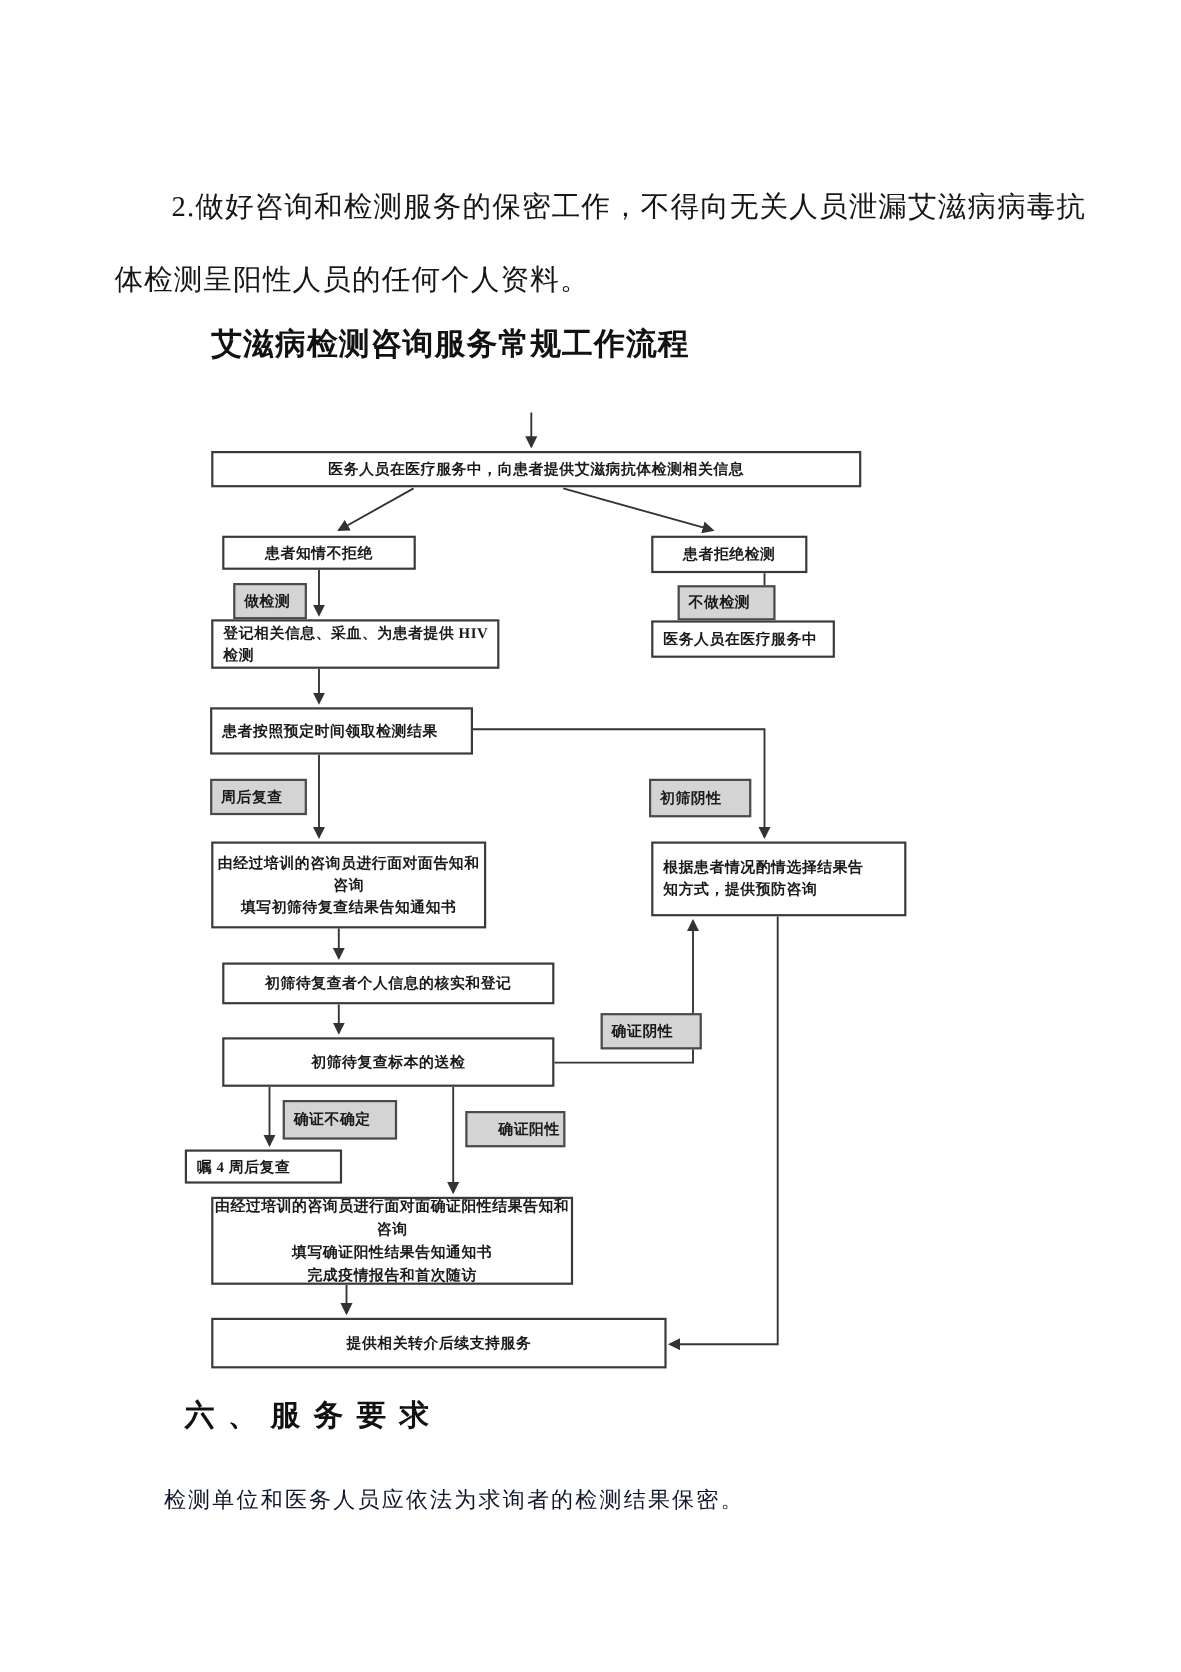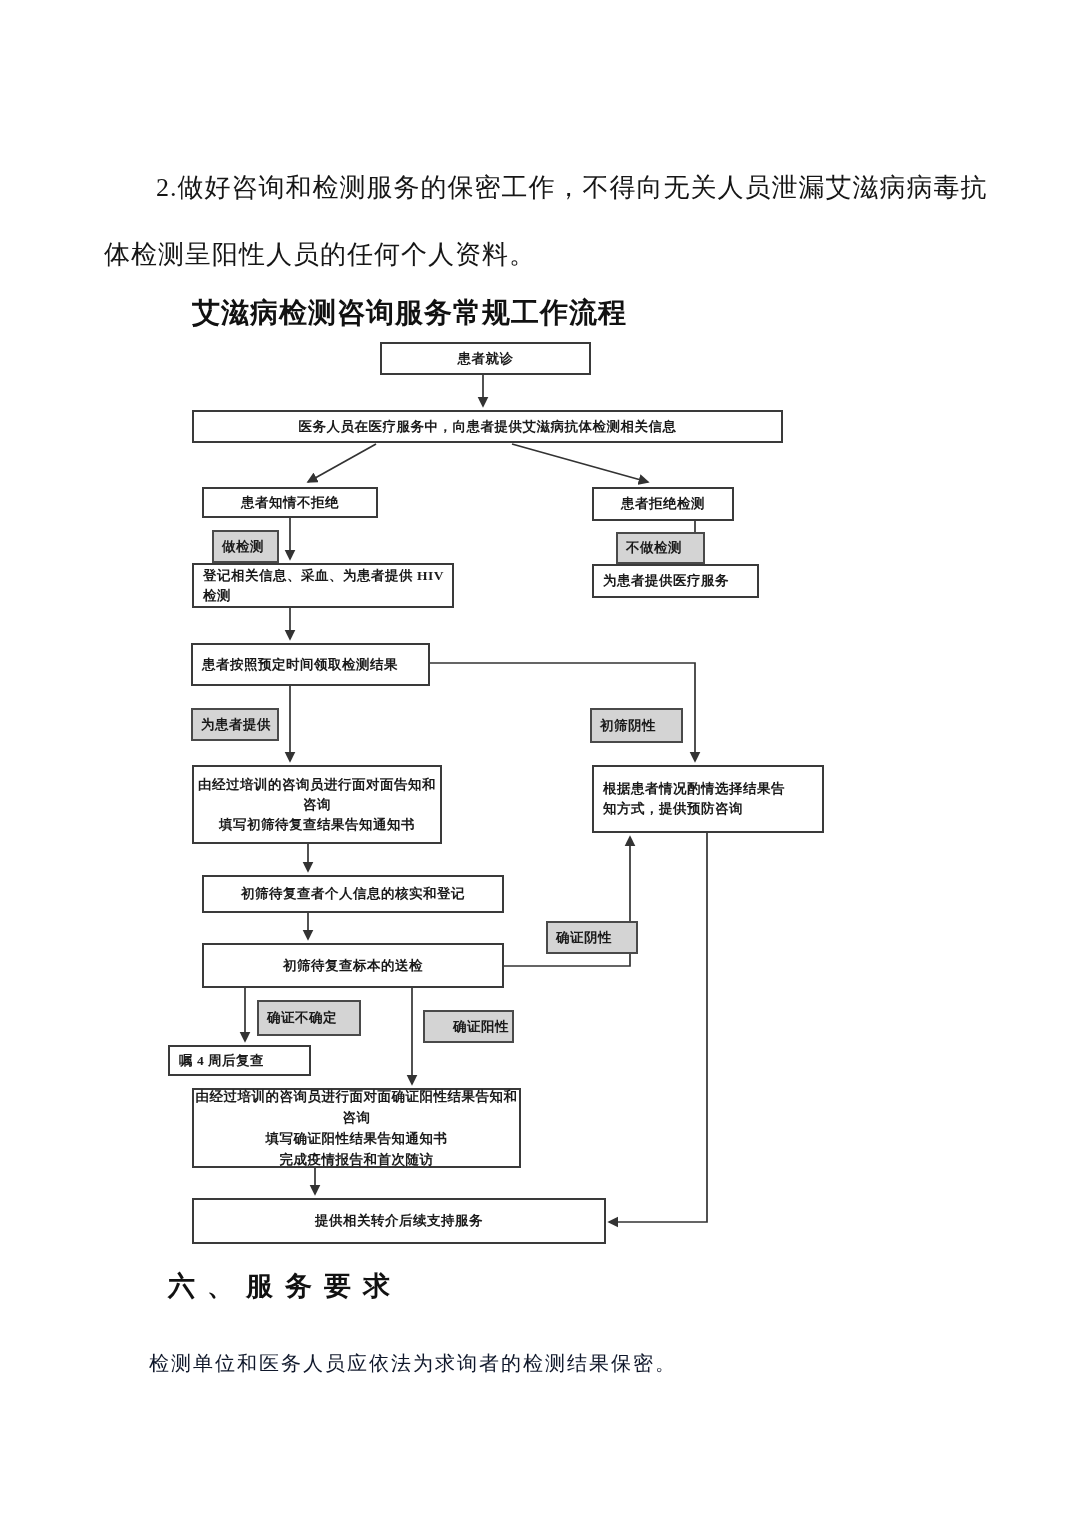--- a/index.html
+++ b/index.html
@@ -81,39 +81,38 @@
       <line x1="308" y1="832" x2="308" y2="871" marker-end="url(#arr)"></line>
       <line x1="308" y1="913" x2="308" y2="939" marker-end="url(#arr)"></line>
       <polyline points="503,966 630,966 630,837" marker-end="url(#arr)"></polyline>
       <line x1="245" y1="988" x2="245" y2="1041" marker-end="url(#arr)"></line>
       <line x1="412" y1="988" x2="412" y2="1084" marker-end="url(#arr)"></line>
       <line x1="315" y1="1168" x2="315" y2="1194" marker-end="url(#arr)"></line>
       <polyline points="707,833 707,1222 609,1222" marker-end="url(#arr)"></polyline>
     </g>
   </svg>
 
-  <div class="node box" style="left:380px; top:342px; width:211px; height:33px;">患者就诊</div>
 
   <div class="node box" style="left:192px; top:410px; width:591px; height:33px;">医务人员在医疗服务中，向患者提供艾滋病抗体检测相关信息</div>
 
   <div class="node box" style="left:202px; top:487px; width:176px; height:31px;">患者知情不拒绝</div>
 
   <div class="node box" style="left:592px; top:487px; width:142px; height:34px;">患者拒绝检测</div>
 
   <div class="node tag" style="left:212px; top:530px; width:67px; height:33px;">做检测</div>
 
   <div class="node tag" style="left:592px; top:532px; width:89px; height:32px;margin-left:24px;">不做检测</div>
 
   <div class="node box leftalign" style="left:192px; top:563px; width:262px; height:45px;">登记相关信息、采血、为患者提供 HIV 检测</div>
 
-  <div class="node box leftalign" style="left:592px; top:564px; width:167px; height:34px;">为患者提供医疗服务</div>
+  <div class="node box leftalign" style="left:592px; top:564px; width:167px; height:34px;">医务人员在医疗服务中</div>
 
   <div class="node box leftalign" style="left:191px; top:643px; width:239px; height:43px;">患者按照预定时间领取检测结果</div>
 
-  <div class="node tag" style="left:191px; top:708px; width:88px; height:33px;">为患者提供</div>
+  <div class="node tag" style="left:191px; top:708px; width:88px; height:33px;">周后复查</div>
 
   <div class="node tag" style="left:590px; top:708px; width:93px; height:35px;">初筛阴性</div>
 
   <div class="node box" style="left:192px; top:765px; width:250px; height:79px;">
     <div>由经过培训的咨询员进行面对面告知和咨询</div>
     <div>填写初筛待复查结果告知通知书</div>
   </div>
 
   <div class="node box" style="left:202px; top:875px; width:302px; height:38px;">初筛待复查者个人信息的核实和登记</div>
 

